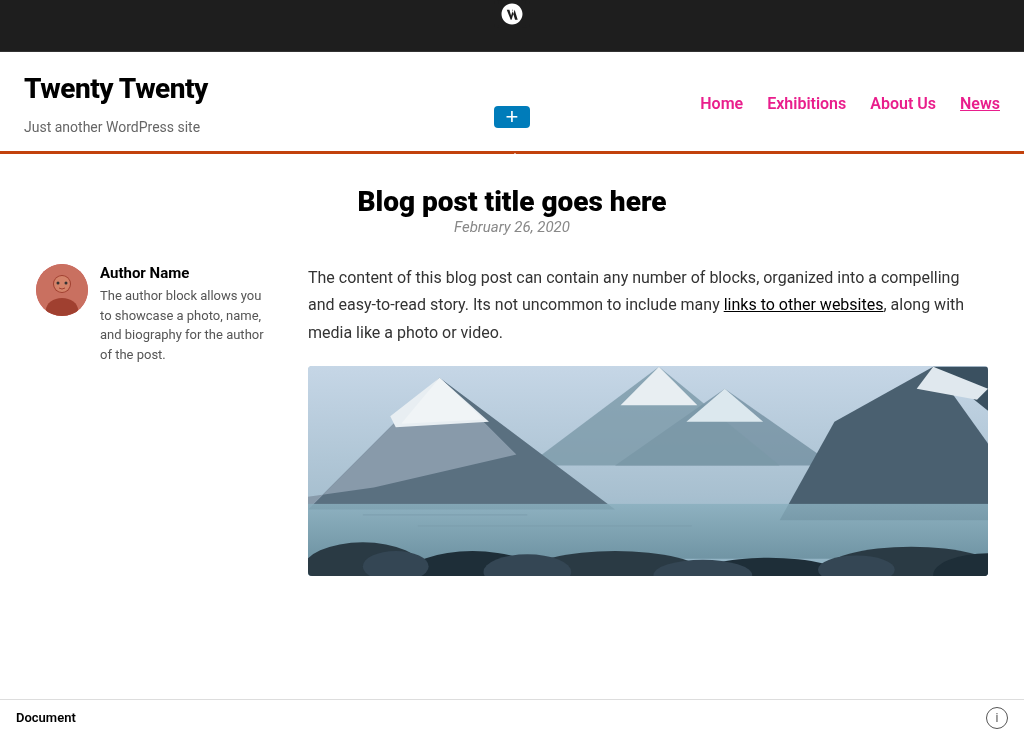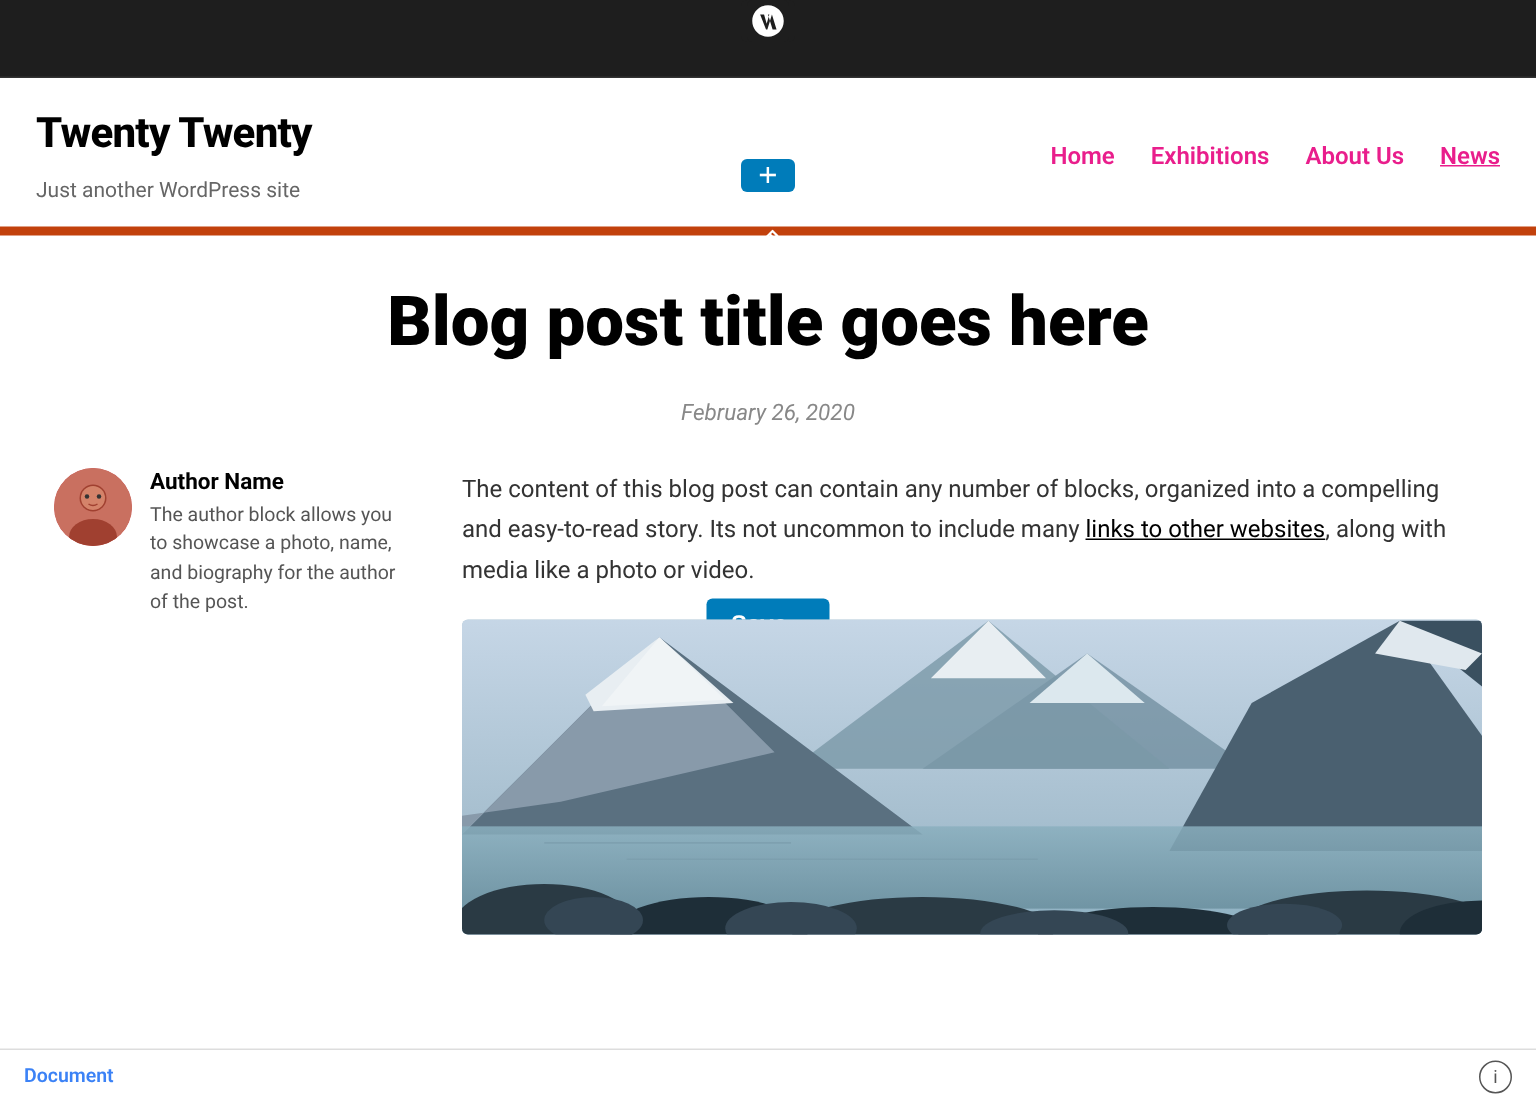--- a/index.html
+++ b/index.html
@@ -125,21 +125,21 @@
       overflow-y: auto;
       background: #fff;
     }
 
     
     .site-header {
       display: flex;
       align-items: center;
       justify-content: space-between;
       padding: 20px 24px 16px 24px;
-      border-bottom: 6px solid #c2410c;
+      border-bottom: 3px solid #c2410c;
     }
     .site-branding {}
     .site-title {
       font-size: 28px;
       font-weight: 800;
       color: #000;
       letter-spacing: -0.5px;
     }
     .site-tagline {
       font-size: 14px;
@@ -162,26 +162,26 @@
       text-decoration: underline;
     }
 
     
     .post-wrapper {
       max-width: 1000px;
       margin: 0 auto;
       padding: 32px 24px;
     }
     .post-title {
-      font-size: 46px;
+      font-size: 28px;
       font-weight: 900;
       color: #000;
       text-align: center;
       line-height: 1.15;
-      margin-bottom: 24px;
+      margin-bottom: 0;
     }
     .post-date {
       text-align: center;
       font-size: 15px;
       color: #888;
       font-style: italic;
       margin-bottom: 28px;
     }
 
     .post-body {
@@ -255,21 +255,21 @@
       height: 36px;
       background: #fff;
       border-top: 1px solid #ddd;
       display: flex;
       align-items: center;
       justify-content: space-between;
       padding: 0 16px;
     }
     .bottom-label {
       font-size: 13px;
-      color: #3b82f6;
+      color: #000000;
       font-weight: 600;
     }
     .info-icon {
       width: 22px;
       height: 22px;
       border: 1.5px solid #555;
       border-radius: 50%;
       display: flex;
       align-items: center;
       justify-content: center;

